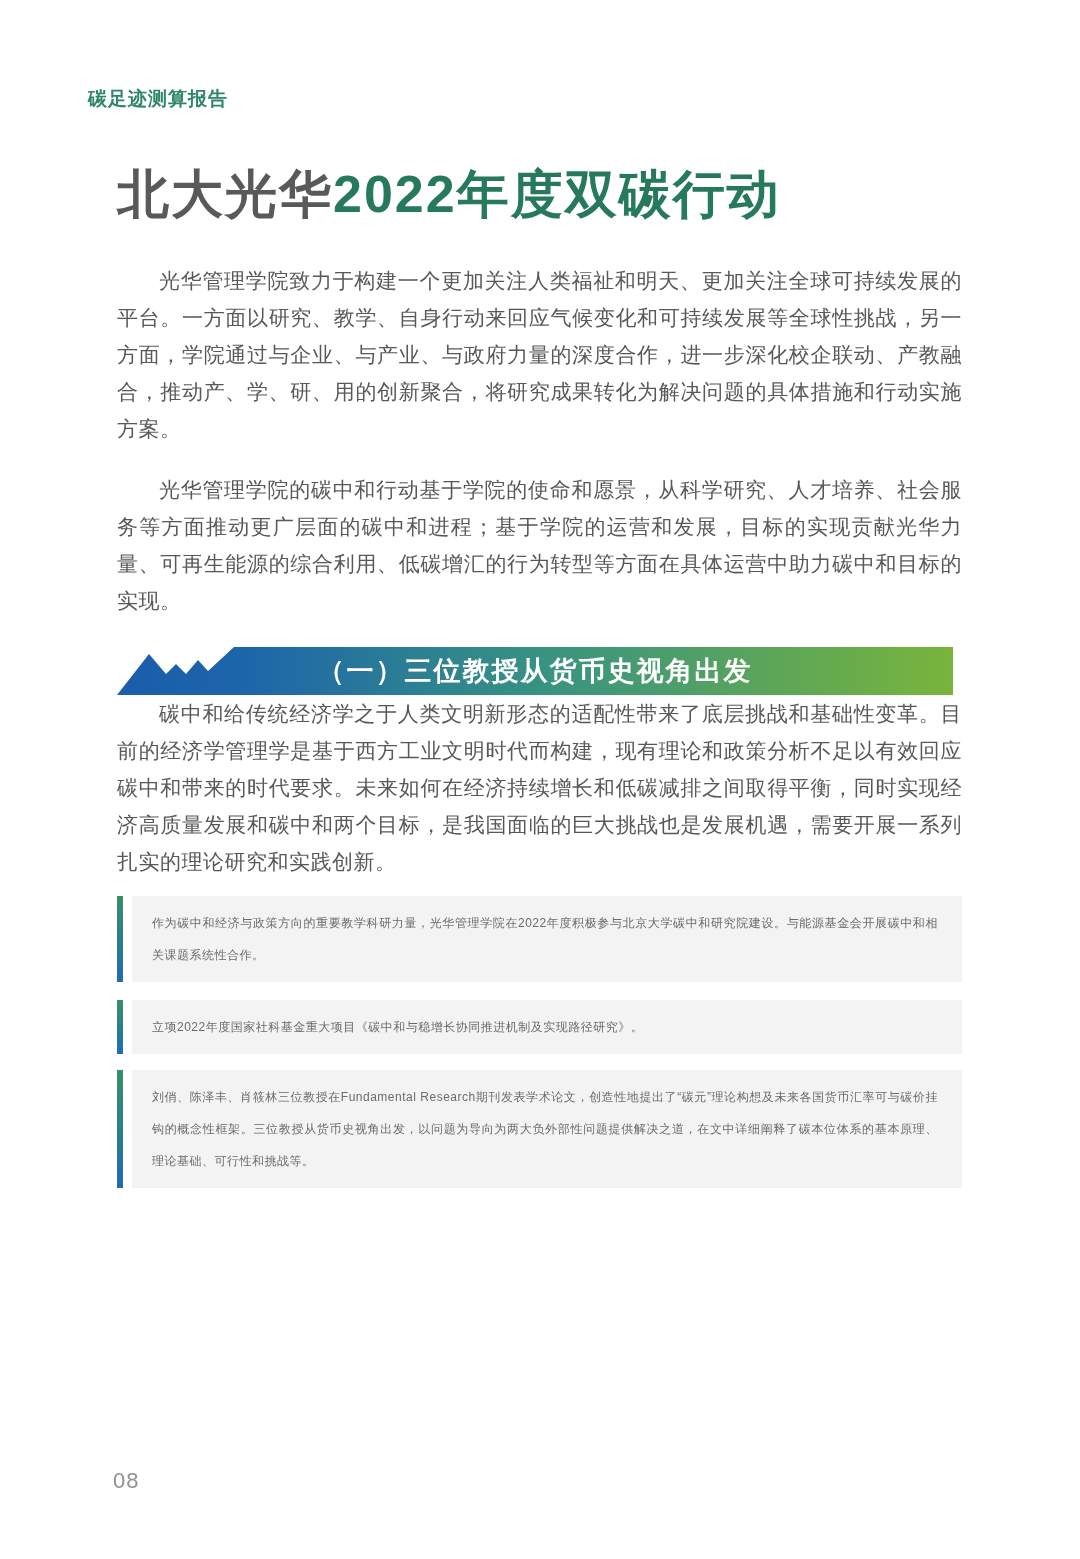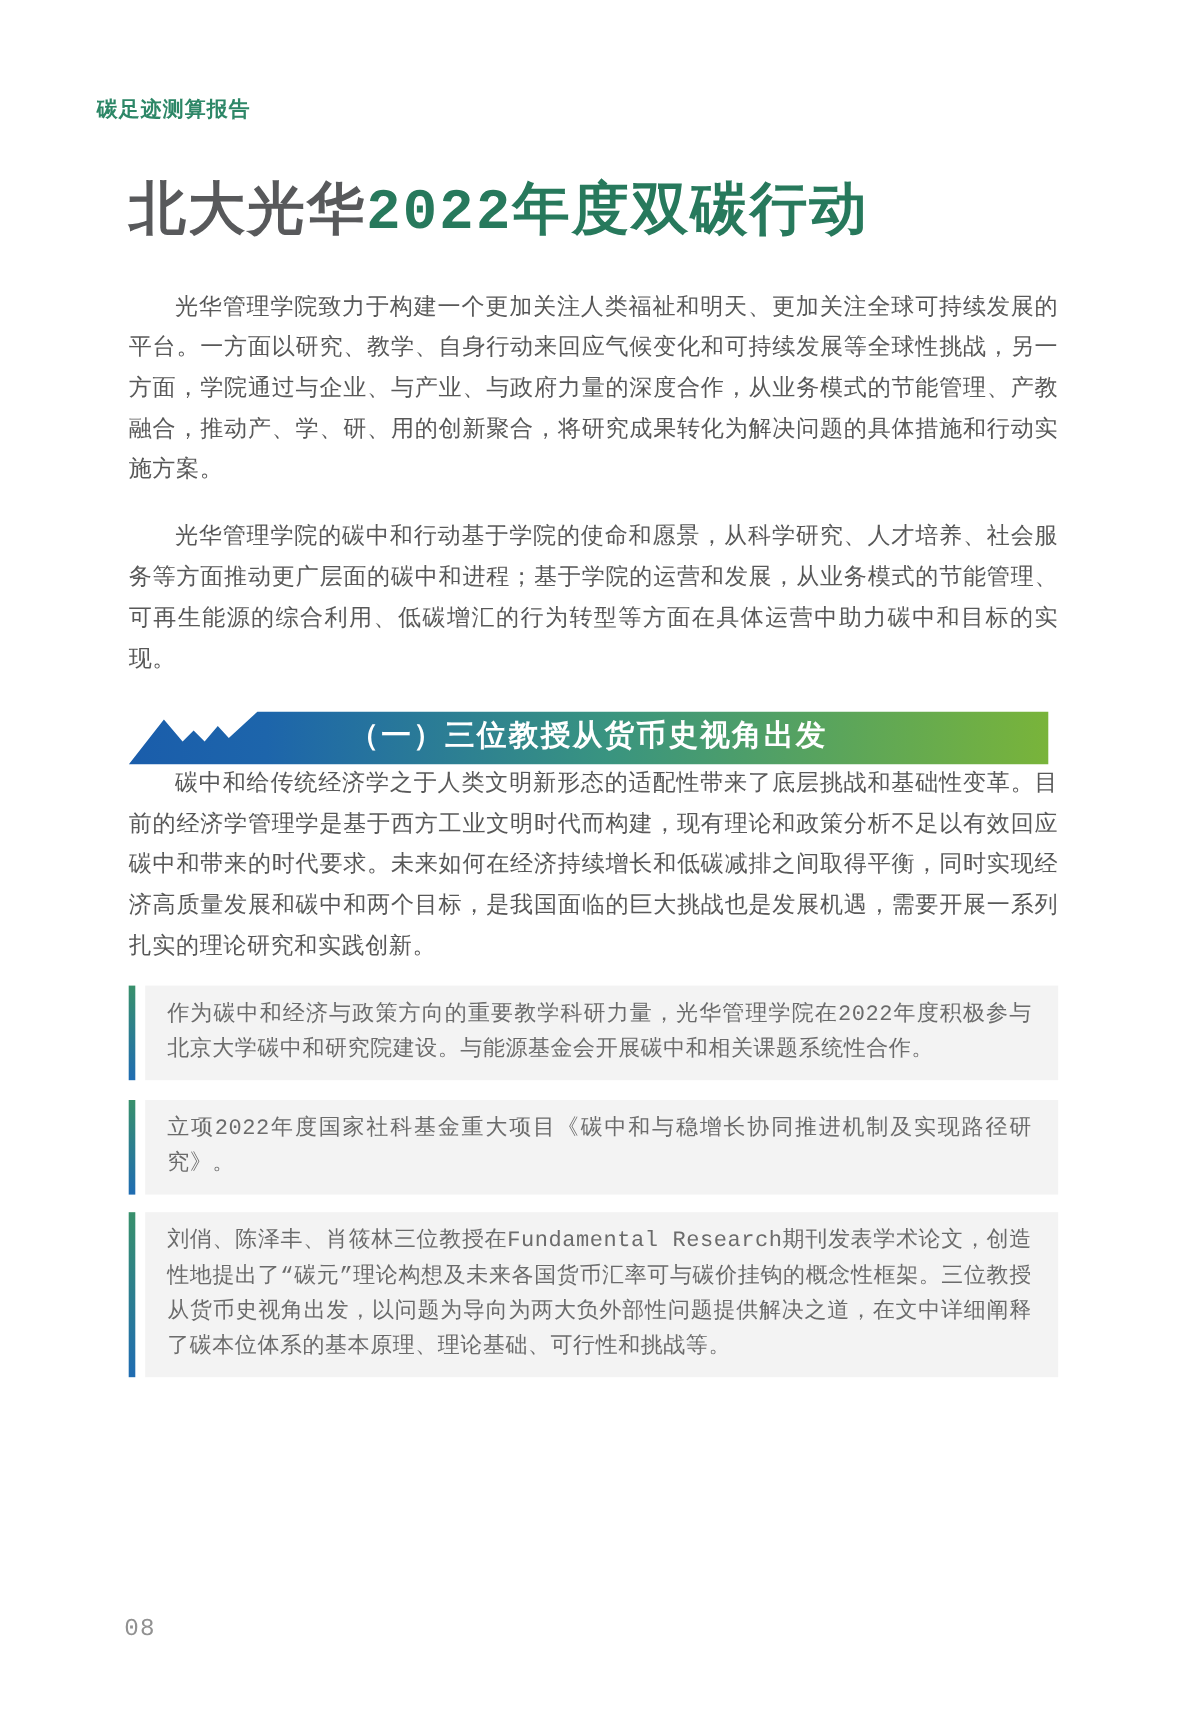--- a/index.html
+++ b/index.html
@@ -2,21 +2,21 @@
 <html><head>
 <meta charset="utf-8">
 <style>
   * { margin: 0; padding: 0; box-sizing: border-box; }
   html, body { background: #ffffff; }
   .page {
     position: relative;
     width: 970px;
     height: 1559px;
     background: #ffffff;
-    font-family: Liberation Mono, monospace;
+    font-family: Liberation Sans, sans-serif;
     overflow: hidden;
   }
   .report-label {
     position: absolute;
     top: 86px;
     left: 88px;
     font-size: 19px;
     font-weight: bold;
     color: #2d8767;
     letter-spacing: 1px;
@@ -79,21 +79,21 @@
   .hl-accent-bar {
     width: 6px;
     flex: 0 0 6px;
     background: linear-gradient(to bottom, #38906b 0%, #1f6cb2 100%);
     margin-right: 9px;
   }
   .hl-content {
     flex: 1;
     background: #f3f3f3;
     padding: 11px 24px 11px 20px;
-    font-size: 20px;
+    font-size: 12px;
     line-height: 32px;
     color: #6b6b6b;
     text-align: justify;
     letter-spacing: 0.5px;
   }
   .page-number {
     position: absolute;
     top: 1468px;
     left: 113px;
     font-size: 22px;
@@ -105,23 +105,23 @@
 <body>
 
 <div class="page">
 
   <div class="report-label">碳足迹测算报告</div>
 
   <div class="content">
 
     <h1 class="page-title"><span class="title-gray">北大光华</span><span class="title-green">2022年度双碳行动</span></h1>
 
-    <p class="body-para para-1">光华管理学院致力于构建一个更加关注人类福祉和明天、更加关注全球可持续发展的平台。一方面以研究、教学、自身行动来回应气候变化和可持续发展等全球性挑战，另一方面，学院通过与企业、与产业、与政府力量的深度合作，从业务模式的节能管理、产教融合，推动产、学、研、用的创新聚合，将研究成果转化为解决问题的具体措施和行动实施方案。</p>
+    <p class="body-para para-1">光华管理学院致力于构建一个更加关注人类福祉和明天、更加关注全球可持续发展的平台。一方面以研究、教学、自身行动来回应气候变化和可持续发展等全球性挑战，另一方面，学院通过与企业、与产业、与政府力量的深度合作，进一步深化校企联动、产教融合，推动产、学、研、用的创新聚合，将研究成果转化为解决问题的具体措施和行动实施方案。</p>
 
-    <p class="body-para para-2">光华管理学院的碳中和行动基于学院的使命和愿景，从科学研究、人才培养、社会服务等方面推动更广层面的碳中和进程；基于学院的运营和发展，从业务模式的节能管理、可再生能源的综合利用、低碳增汇的行为转型等方面在具体运营中助力碳中和目标的实现。</p>
+    <p class="body-para para-2">光华管理学院的碳中和行动基于学院的使命和愿景，从科学研究、人才培养、社会服务等方面推动更广层面的碳中和进程；基于学院的运营和发展，目标的实现贡献光华力量、可再生能源的综合利用、低碳增汇的行为转型等方面在具体运营中助力碳中和目标的实现。</p>
 
     <div class="section-banner">
       <svg width="845" height="50" viewBox="0 0 845 50">
         <defs>
           <linearGradient id="bannerGrad" x1="0" y1="0" x2="1" y2="0">
             <stop offset="0" stop-color="#1a5dab"></stop>
             <stop offset="0.15" stop-color="#1d65ab"></stop>
             <stop offset="0.52" stop-color="#399480"></stop>
             <stop offset="1" stop-color="#79b43a"></stop>
           </linearGradient>

